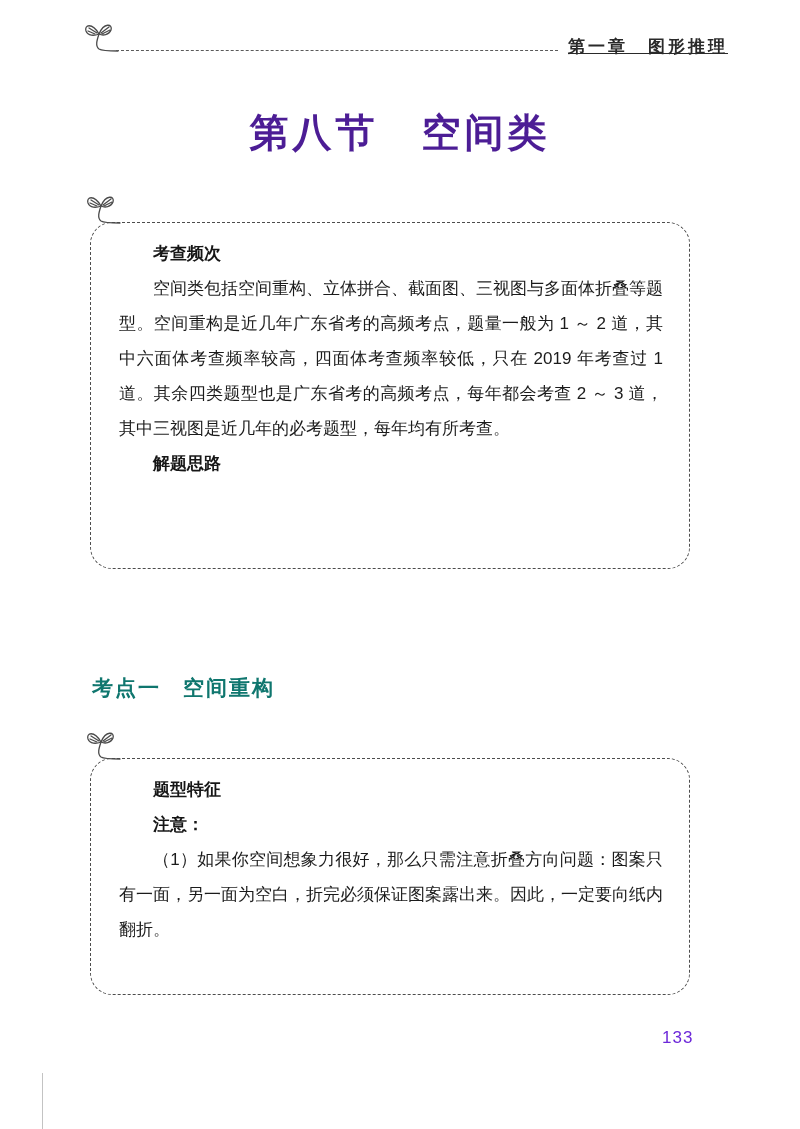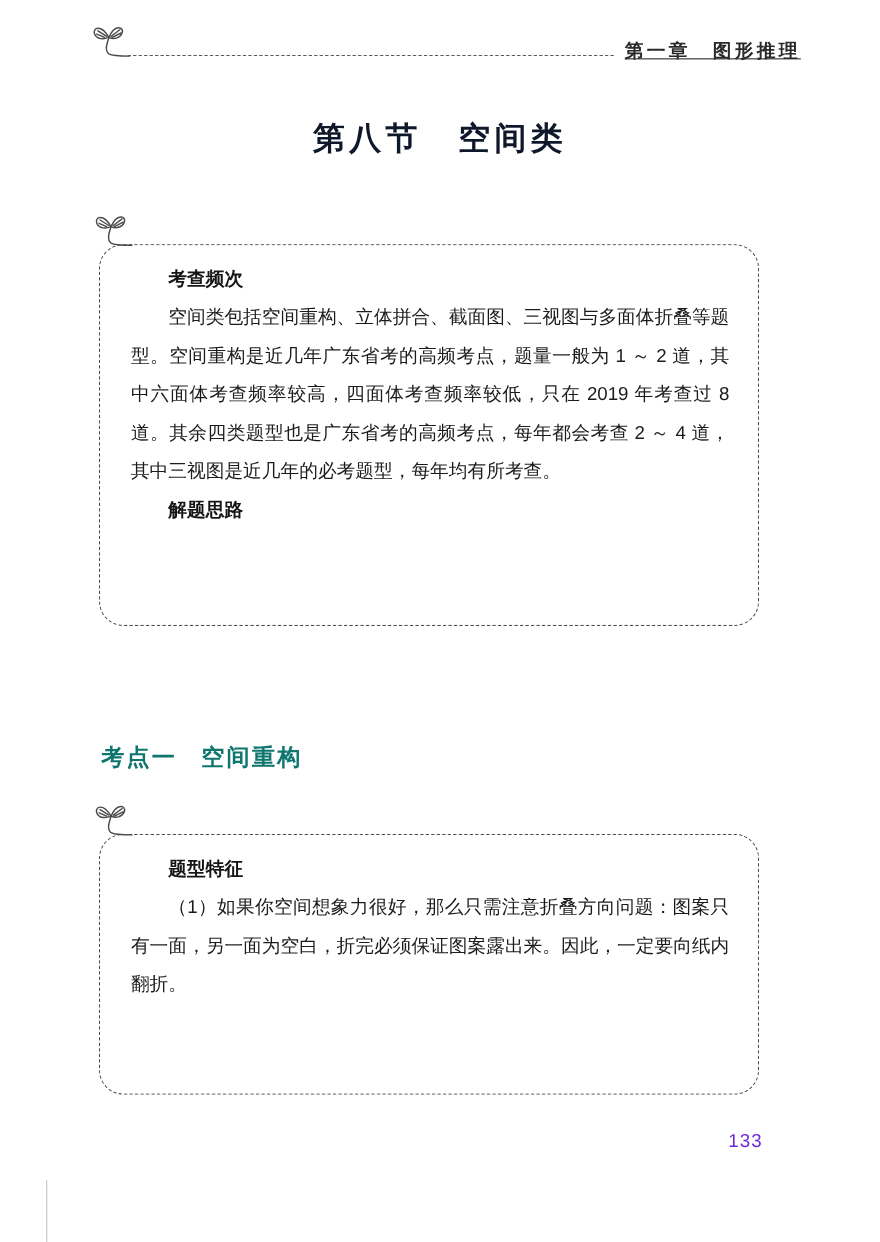--- a/index.html
+++ b/index.html
@@ -27,22 +27,22 @@
   }
   .chapter-label {
     font-size: 17px; font-weight: bold; letter-spacing: 3px;
     color: #2a2a2a; white-space: nowrap; padding-bottom: 0px; text-decoration: underline;
   }
 
   
   .page-title {
     position: absolute; top: 106px; left: 0; width: 100%;
     text-align: center;
-    font-size: 29px; font-weight: bold; letter-spacing: 4px;
-    color: #0f172a;
+    font-size: 39px; font-weight: bold; letter-spacing: 4px;
+    color: #4c1d95;
   }
 
   
   .callout {
     position: absolute; left: 90px; width: 600px;
     border: 1.4px dashed #4d4d4d;
     border-radius: 22px;
     background: #fff;
   }
   .callout .box-sprout {
@@ -105,41 +105,42 @@
       <g fill="none" stroke="#4a4a4a" stroke-width="1.3" stroke-linecap="round">
         <path d="M19,16 C12,4 4,7 6,13 C8,18 14,18 19,16 Z"></path>
         <path d="M9,10 L17,15 M8,13 L15,16"></path>
         <path d="M19,16 C24,4 33,6 31,12 C29,17 23,18 19,16 Z"></path>
         <path d="M29,9 L21,15 M30,12 L22,16"></path>
         <path d="M19,16 C17,22 15,28 19,31 C22,33 28,33 38,33"></path>
       </g>
     </svg>
     <div class="callout-body">
       <p class="hd">考查频次</p>
-      <p>空间类包括空间重构、立体拼合、截面图、三视图与多面体折叠等题型。空间重构是近几年广东省考的高频考点，题量一般为 1 ～ 2 道，其中六面体考查频率较高，四面体考查频率较低，只在 2019 年考查过 8 道。其余四类题型也是广东省考的高频考点，每年都会考查 2 ～ 4 道，其中三视图是近几年的必考题型，每年均有所考查。</p>
+      <p>空间类包括空间重构、立体拼合、截面图、三视图与多面体折叠等题型。空间重构是近几年广东省考的高频考点，题量一般为 1 ～ 2 道，其中六面体考查频率较高，四面体考查频率较低，只在 2019 年考查过 1 道。其余四类题型也是广东省考的高频考点，每年都会考查 2 ～ 3 道，其中三视图是近几年的必考题型，每年均有所考查。</p>
       <p class="hd">解题思路</p>
     </div>
   </section>
 
   <h2 class="section-heading">
     <span class="sec-label">考点一</span><span>空间重构</span>
   </h2>
 
   <section class="callout" id="callout-2">
     <svg class="sprout box-sprout" width="40" height="40" viewBox="0 0 40 40" aria-hidden="true">
       <g fill="none" stroke="#4a4a4a" stroke-width="1.3" stroke-linecap="round">
         <path d="M19,16 C12,4 4,7 6,13 C8,18 14,18 19,16 Z"></path>
         <path d="M9,10 L17,15 M8,13 L15,16"></path>
         <path d="M19,16 C24,4 33,6 31,12 C29,17 23,18 19,16 Z"></path>
         <path d="M29,9 L21,15 M30,12 L22,16"></path>
         <path d="M19,16 C17,22 15,28 19,31 C22,33 28,33 38,33"></path>
       </g>
     </svg>
     <div class="callout-body">
       <p class="hd">题型特征</p>
+      <p class="hd">注意：</p>
       <p>（1）如果你空间想象力很好，那么只需注意折叠方向问题：图案只有一面，另一面为空白，折完必须保证图案露出来。因此，一定要向纸内翻折。</p>
     </div>
   </section>
 
   <div class="page-number">133</div>
 
   <div class="scan-artifact"></div>
 
 </div>
 

